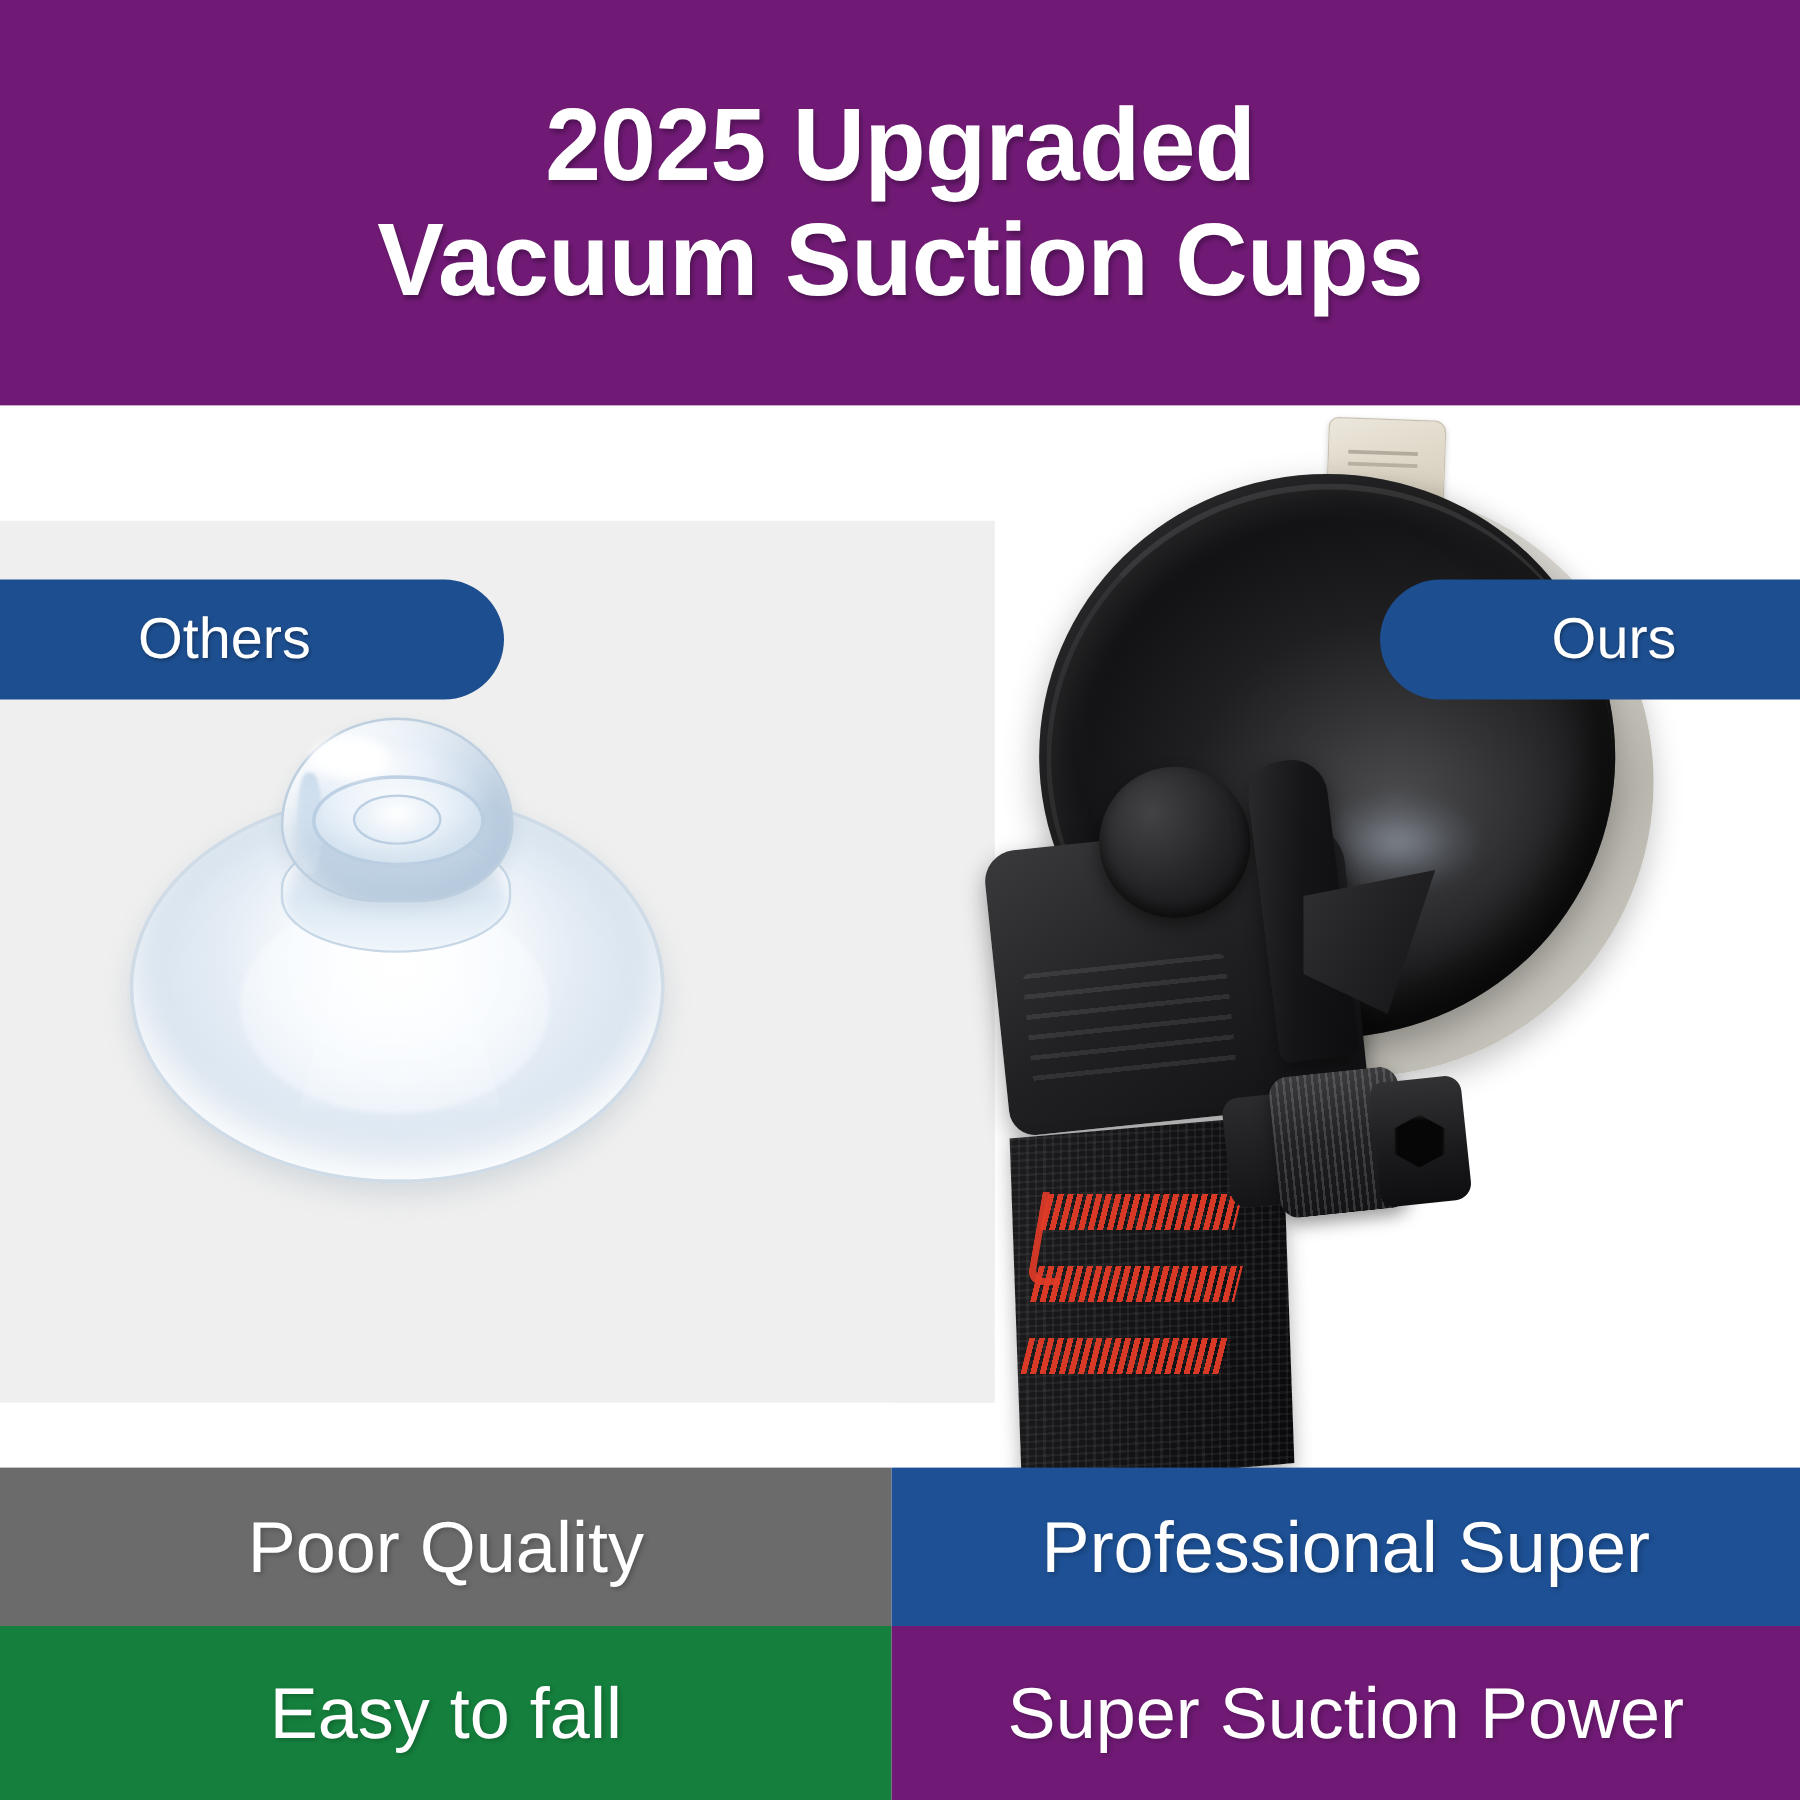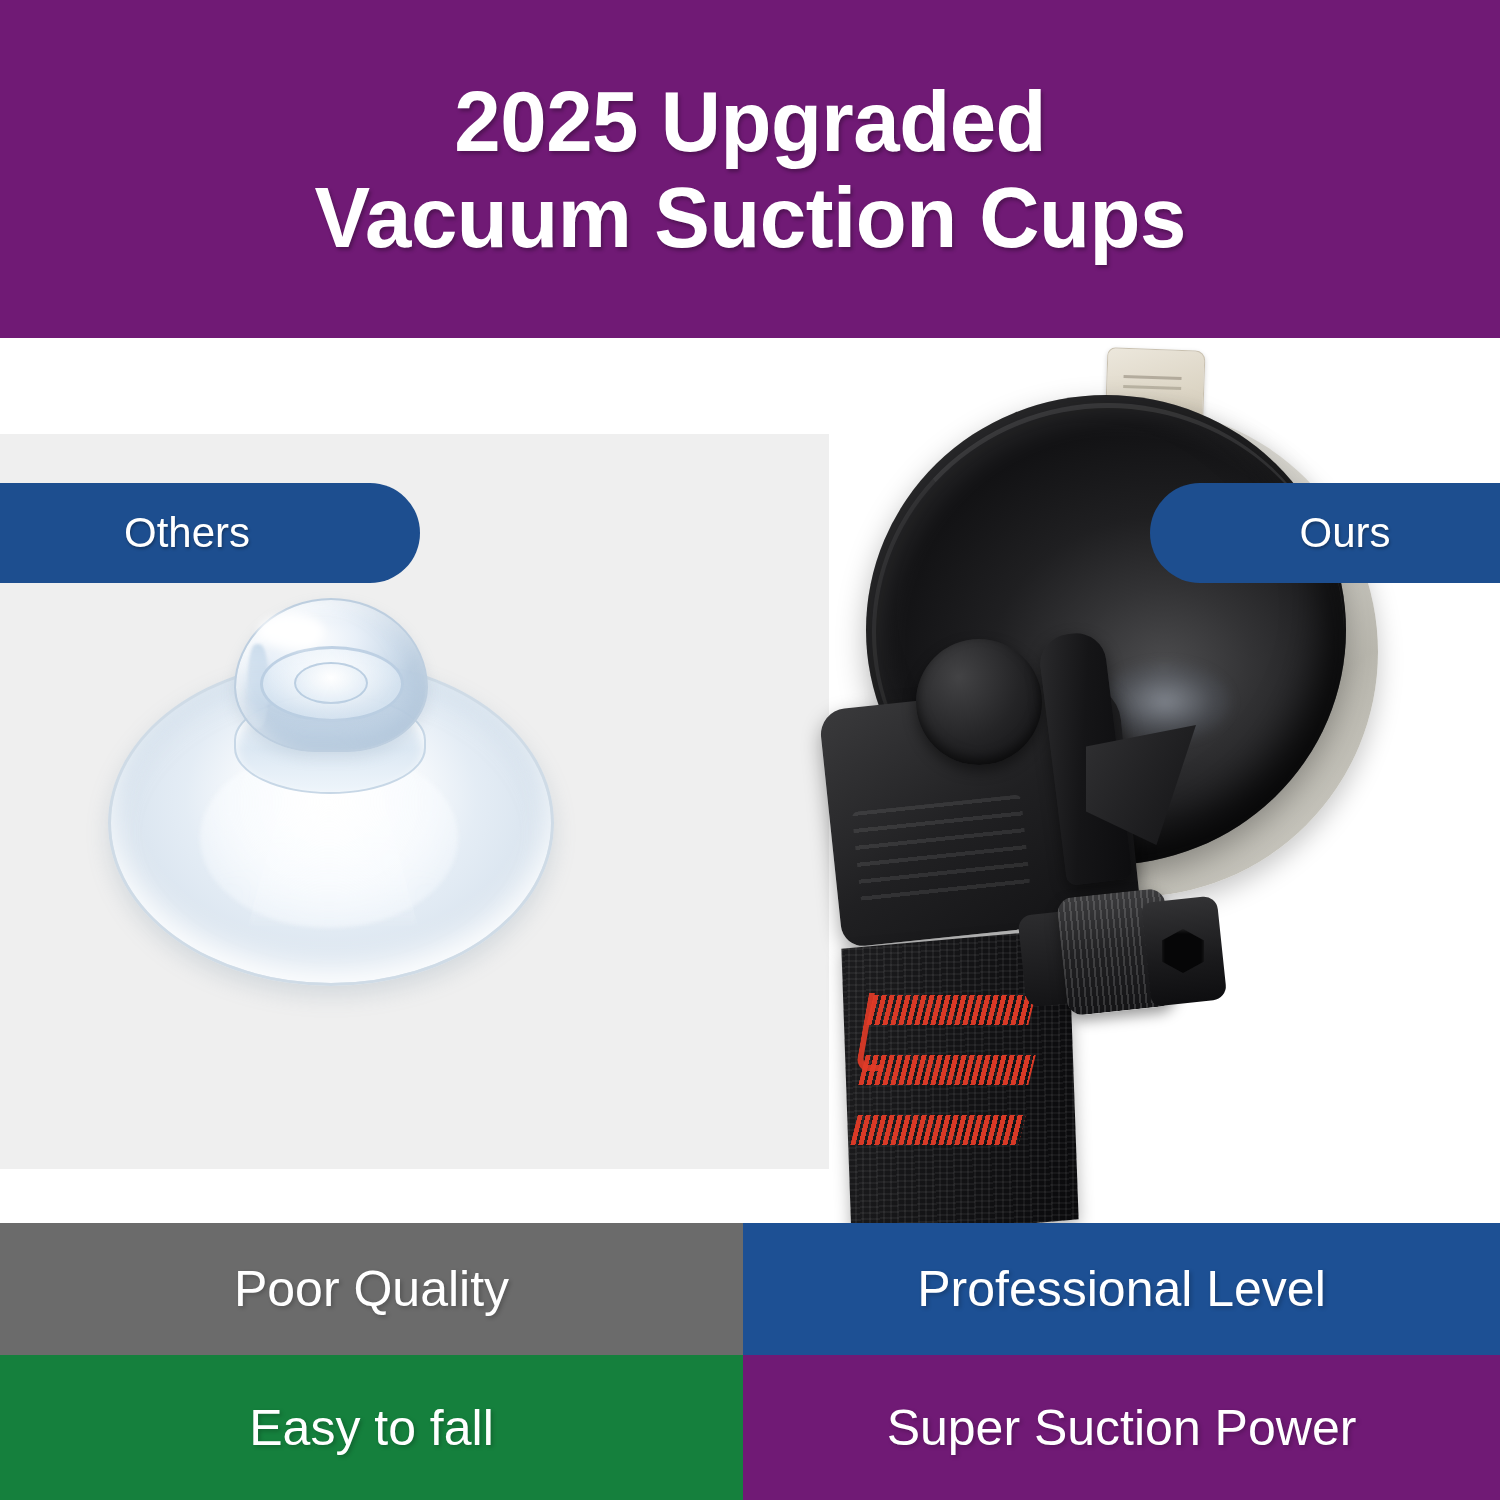--- a/index.html
+++ b/index.html
@@ -64,21 +64,21 @@
     width: 743px;
     height: 54px;
     background: #ffffff;
   }
 
   
   .badge {
     position: absolute;
     background: #1d4e8f;
     color: #ffffff;
-    font-size: 42px;
+    font-size: 48px;
     line-height: 100px;
     height: 100px;
     text-shadow: 1px 2px 3px rgba(0,0,0,0.30);
     white-space: nowrap;
   }
   .badge-others {
     left: 0; top: 145px;
     width: 420px;
     border-top-right-radius: 50px;
     border-bottom-right-radius: 50px;
@@ -404,21 +404,21 @@
     display: flex;
     width: 100%;
   }
   .caption-row.row1 { height: 132px; }
   .caption-row.row2 { height: 145px; }
   .caption-cell {
     display: flex;
     align-items: center;
     justify-content: center;
     color: #ffffff;
-    font-size: 50px;
+    font-size: 60px;
     text-shadow: 2px 2px 4px rgba(0,0,0,0.22);
     white-space: nowrap;
     box-sizing: border-box;
   }
   .caption-cell.left  { width: 743px; }
   .caption-cell.right { width: 757px; }
   .r1-left  { background: #6b6b6b; }
   .r1-right { background: #1d5094; }
   .r2-left  { background: #15803d; }
   .r2-right { background: #701a75; }
@@ -471,21 +471,21 @@
   </div>
 
   <div class="badge badge-others">Others</div>
   <div class="badge badge-ours">Ours</div>
 </div>
 
 <div class="caption-rows">
 
   <div class="caption-row row1">
     <div class="caption-cell left r1-left">Poor Quality</div>
-    <div class="caption-cell right r1-right">Professional Level</div>
+    <div class="caption-cell right r1-right">Professional Super</div>
   </div>
 
   <div class="caption-row row2">
     <div class="caption-cell left r2-left">Easy to fall</div>
     <div class="caption-cell right r2-right">Super Suction Power</div>
   </div>
 
 </div>
 
 </body></html>

